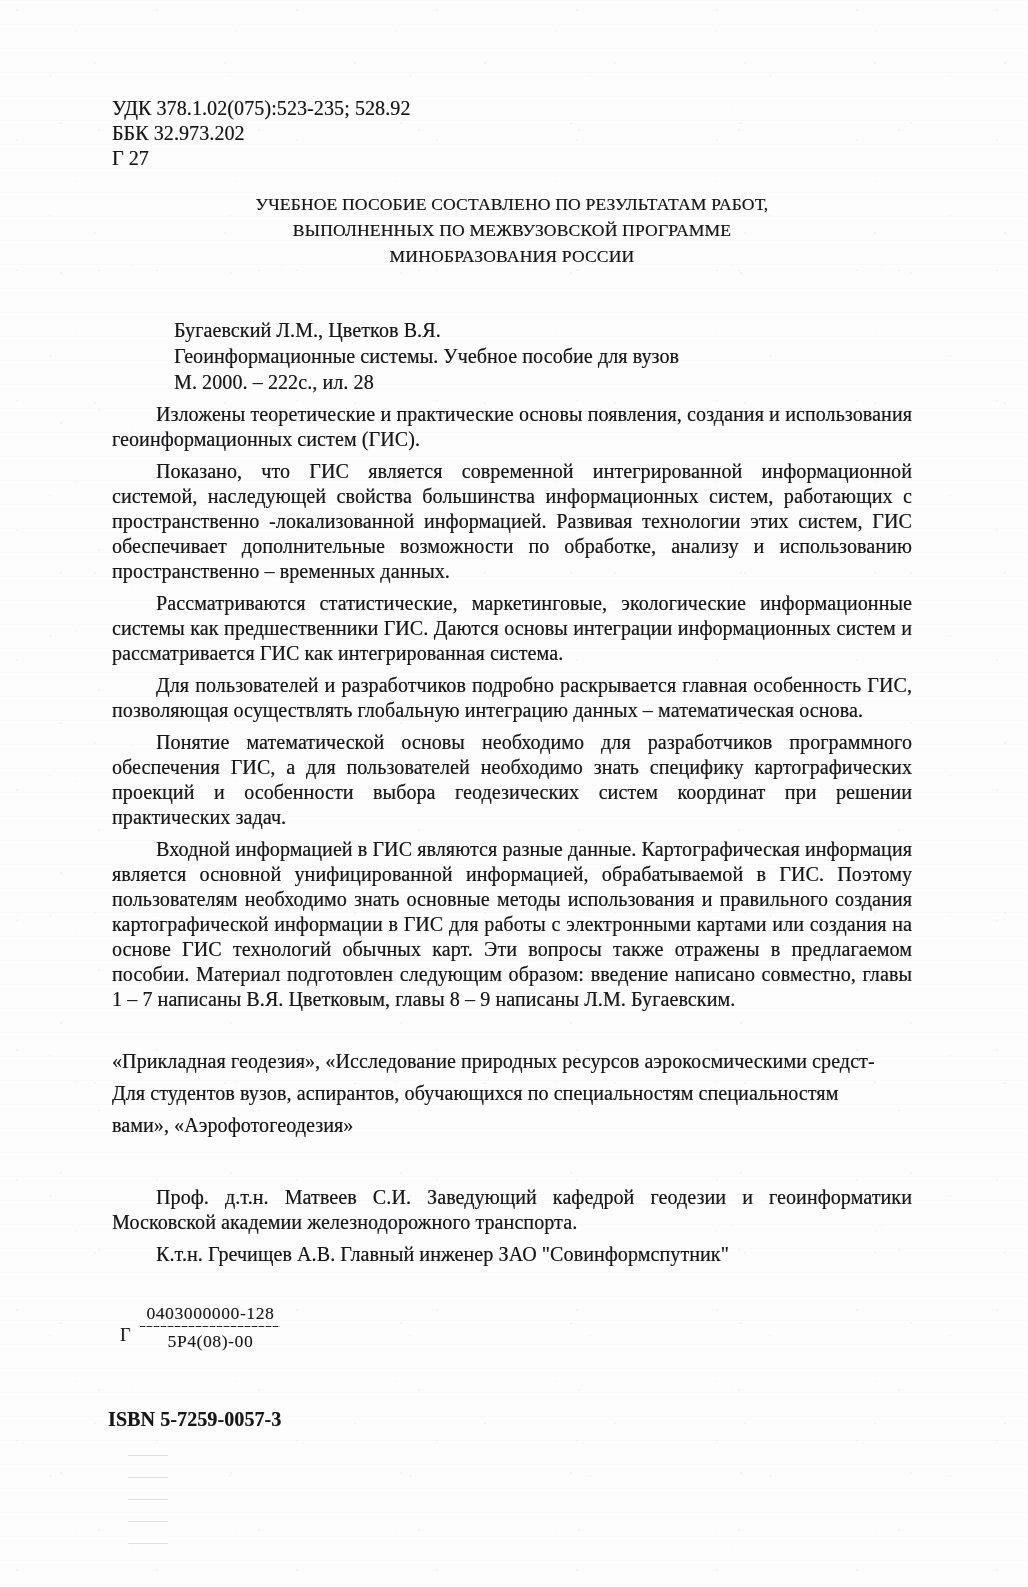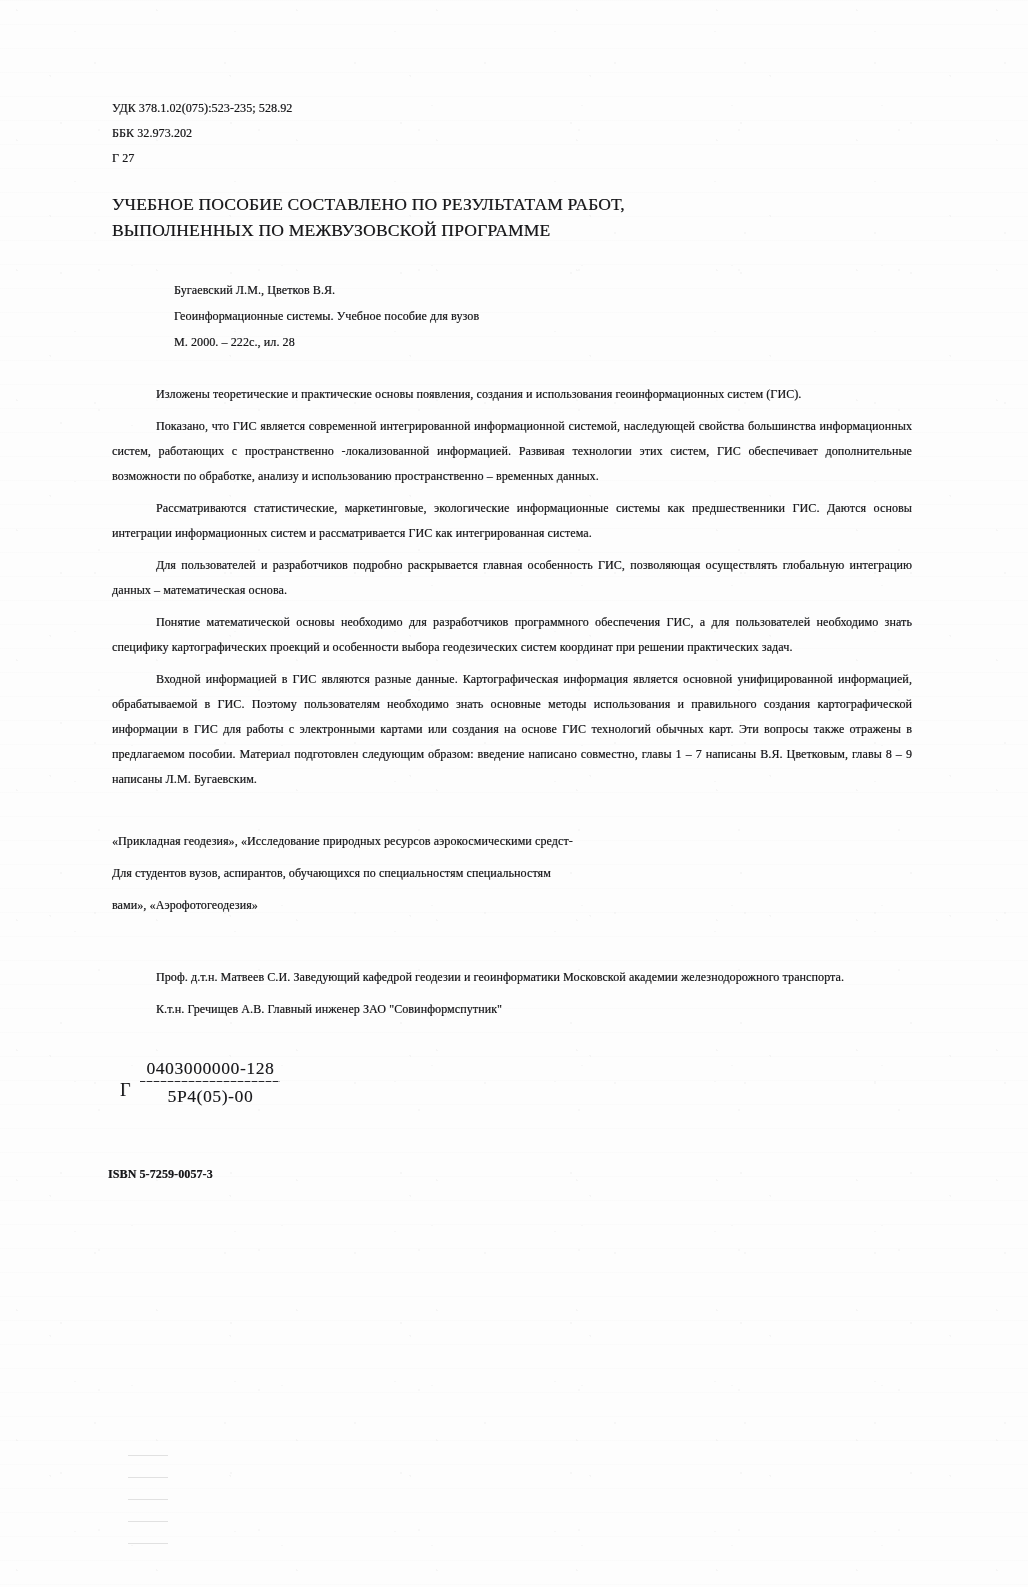--- a/index.html
+++ b/index.html
@@ -45,48 +45,48 @@
 
   .content {
     position: absolute;
     left: 112px;
     top: 96px;
     width: 800px;
   }
 
   
   .ln, .para, .ttl, .bib, .foot {
-    font-size: 12px;
+    font-size: 20px;
     line-height: 25px;
     letter-spacing: 0.1px;
     color: #17171a;
     text-shadow:
       0.4px 0 0 rgba(0,0,0,0.30),
       -0.3px 0.3px 0 rgba(0,0,0,0.16),
       0 -0.3px 0 rgba(0,0,0,0.10);
     -webkit-font-smoothing: none;
   }
 
   .codes { margin-bottom: 6px; }
   .codes .ln { display: block; white-space: pre; }
 
   .title-block {
     margin-top: 20px;
-    margin-bottom: 34px;
-    text-align: left;
+    margin-bottom: 48px;
+    text-align: center;
   }
   .title-block .ttl {
     display: block;
     font-size: 17.5px;
     line-height: 26px;
     letter-spacing: 0.2px;
     white-space: nowrap;
   }
 
-  .bib-block { margin-left: 62px; margin-bottom: 20px; }
+  .bib-block { margin-left: 62px; margin-bottom: 0; }
   .bib-block .bib { display: block; line-height: 26px; }
 
   .para {
     margin: 0 0 0 0;
     text-align: justify;
     text-indent: 44px;
     padding-top: 7px;
     hyphens: manual;
   }
   .para.no-indent { text-indent: 0; }
@@ -167,20 +167,21 @@
 
     <div class="codes">
       <span class="ln">УДК 378.1.02(075):523-235; 528.92</span>
       <span class="ln">ББК 32.973.202</span>
       <span class="ln">Г 27</span>
     </div>
 
     <div class="title-block">
       <span class="ttl">УЧЕБНОЕ ПОСОБИЕ СОСТАВЛЕНО ПО РЕЗУЛЬТАТАМ РАБОТ,</span>
       <span class="ttl">ВЫПОЛНЕННЫХ ПО МЕЖВУЗОВСКОЙ ПРОГРАММЕ</span>
+      <span class="ttl">МИНОБРАЗОВАНИЯ  РОССИИ</span>
     </div>
 
     <div class="bib-block">
       <span class="bib">Бугаевский Л.М., Цветков В.Я.</span>
       <span class="bib">Геоинформационные системы. Учебное пособие для вузов</span>
       <span class="bib">М. 2000. – 222с., ил. 28</span>
     </div>
 
     <p class="para">Изложены теоретические и практические основы появления, создания и использования геоинформационных систем (ГИС).</p>
     <p class="para">Показано, что ГИС является современной интегрированной информационной системой, наследующей свойства большинства информационных систем, работающих с пространственно -локализованной информацией. Развивая технологии этих систем, ГИС обеспечивает дополнительные возможности по обработке, анализу и использованию пространственно – временных данных.</p>
@@ -202,21 +203,21 @@
     <div>
       <p class="para">Проф. д.т.н. Матвеев С.И. Заведующий кафедрой геодезии и геоинформатики Московской академии железнодорожного транспорта.</p>
       <p class="para">К.т.н. Гречищев А.В. Главный инженер ЗАО "Совинформспутник"</p>
     </div>
 
     <div class="index-block">
       <span class="letter">Г</span>
       <span class="fraction">
         <span class="numer">0403000000-128</span>
         <span class="bar"></span>
-        <span class="denom">5Р4(05)-00</span>
+        <span class="denom">5Р4(08)-00</span>
       </span>
     </div>
 
     <div class="footer-row">
       <span class="foot isbn">ISBN 5-7259-0057-3</span>
     </div>
 
   </div>
 
   <div class="bottom-marks"></div>

